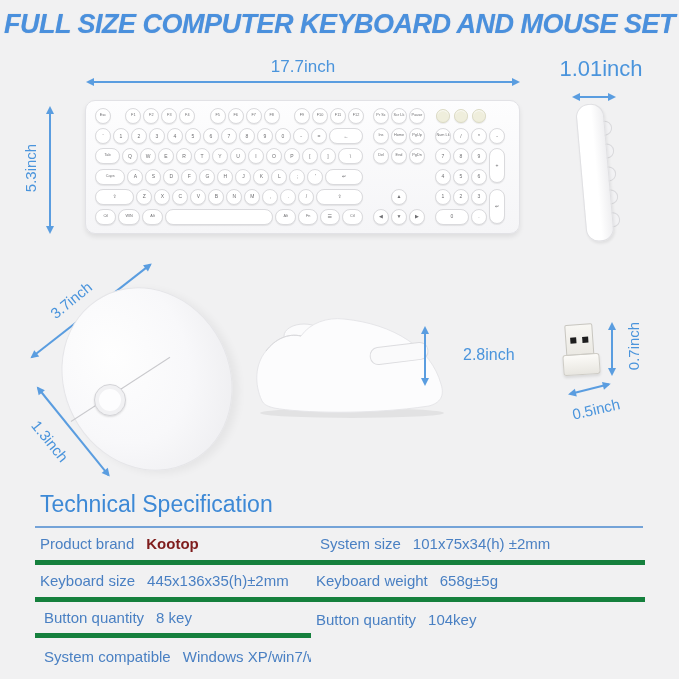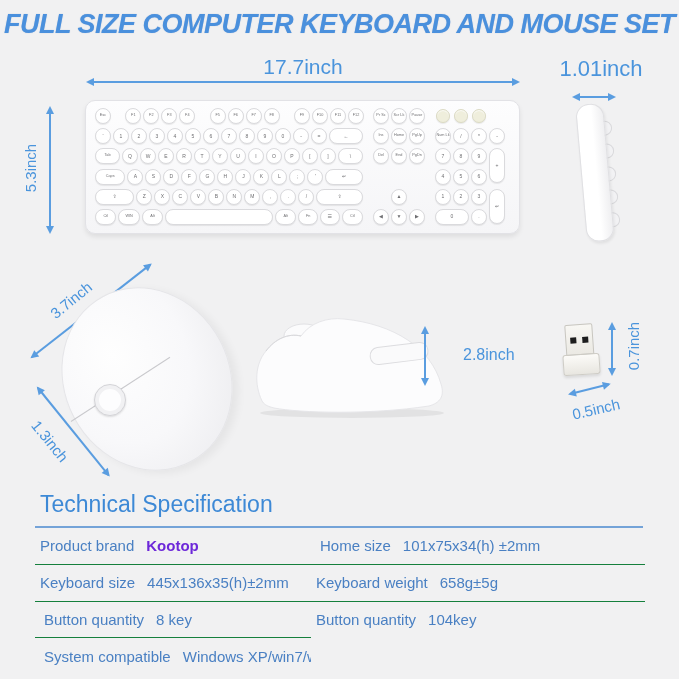--- a/index.html
+++ b/index.html
@@ -73,34 +73,34 @@
   .usb .base{position:absolute;left:6px;top:35px;width:37px;height:21px;box-sizing:border-box;
     background:linear-gradient(180deg,#fcfbf8 0%,#e8e6e0 100%);
     border:1px solid #ceccc5;border-radius:3px;box-shadow:0 2px 3px rgba(0,0,0,.1);}
 
   
   .spec-heading{position:absolute;left:40px;top:491px;font-size:23px;color:#3d89d6;}
   .spec-underline{position:absolute;left:35px;top:526px;width:608px;height:2px;background:#74a3d8;}
   .spec-table{position:absolute;left:35px;top:528px;width:610px;display:grid;
     grid-template-columns:276px 334px;grid-auto-rows:36.8px;}
   .spec-cell{display:flex;align-items:center;gap:12px;font-size:15px;color:#4a80c3;
-    border-bottom:1px solid #15803d;box-sizing:border-box;white-space:nowrap;overflow:hidden;}
+    border-bottom:5px solid #15803d;box-sizing:border-box;white-space:nowrap;overflow:hidden;}
   .spec-cell.left{padding-left:5px;}
   .spec-cell.right{padding-left:9px;}
   .spec-cell.last{border-bottom:none;}
-  .spec-value.bold{font-weight:bold;color:#6d28d9;}
+  .spec-value.bold{font-weight:bold;color:#7f1d1d;}
 </style>
 </head>
 <body>
 
 <div id="canvas">
 
   <div class="main-title">FULL SIZE COMPUTER KEYBOARD AND MOUSE SET</div>
 
-  <div class="dim-label" style="left:303px;top:67px;font-size:21px;text-align:right;">17.7inch</div>
+  <div class="dim-label" style="left:303px;top:67px;font-size:17px;text-align:right;">17.7inch</div>
   <div class="dim" style="left:88px;top:81px;width:430px;"></div>
 
   <div class="dim-label" style="left:30px;top:168px;transform:translate(-50%,-50%) rotate(-90deg);">5.3inch</div>
   <div class="dim" style="left:50px;top:107px;width:124px;transform:rotate(90deg);"></div>
 
   <div class="kb-body">
 
   <div class="kb-row">
         <div class="seg-main">
           <div class="kb-key small-label">Esc</div>
@@ -314,21 +314,21 @@
 
   <div class="spec-heading">Technical Specification</div>
   <div class="spec-underline"></div>
   <div class="spec-table">
 
   <div class="spec-cell left">
         <span class="spec-label">Product brand</span>
         <span class="spec-value bold">Kootop</span>
       </div>
       <div class="spec-cell right">
-        <span class="spec-label">Home size</span>
+        <span class="spec-label">System size</span>
         <span class="spec-value">101x75x34(h) ±2mm</span>
       </div>
       <div class="spec-cell left">
         <span class="spec-label">Keyboard size</span>
         <span class="spec-value">445x136x35(h)±2mm</span>
       </div>
       <div class="spec-cell left">
         <span class="spec-label">Keyboard weight</span>
         <span class="spec-value">658g±5g</span>
       </div>

